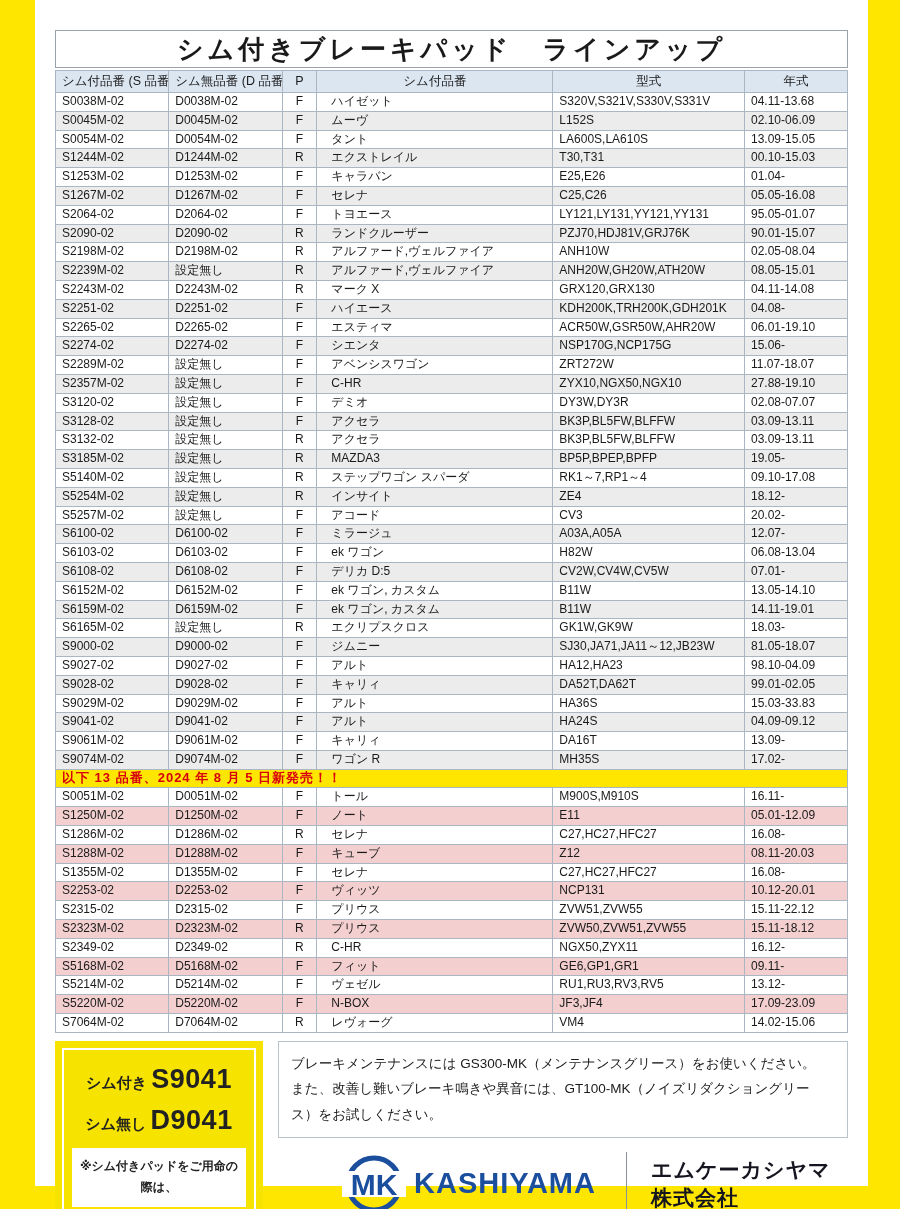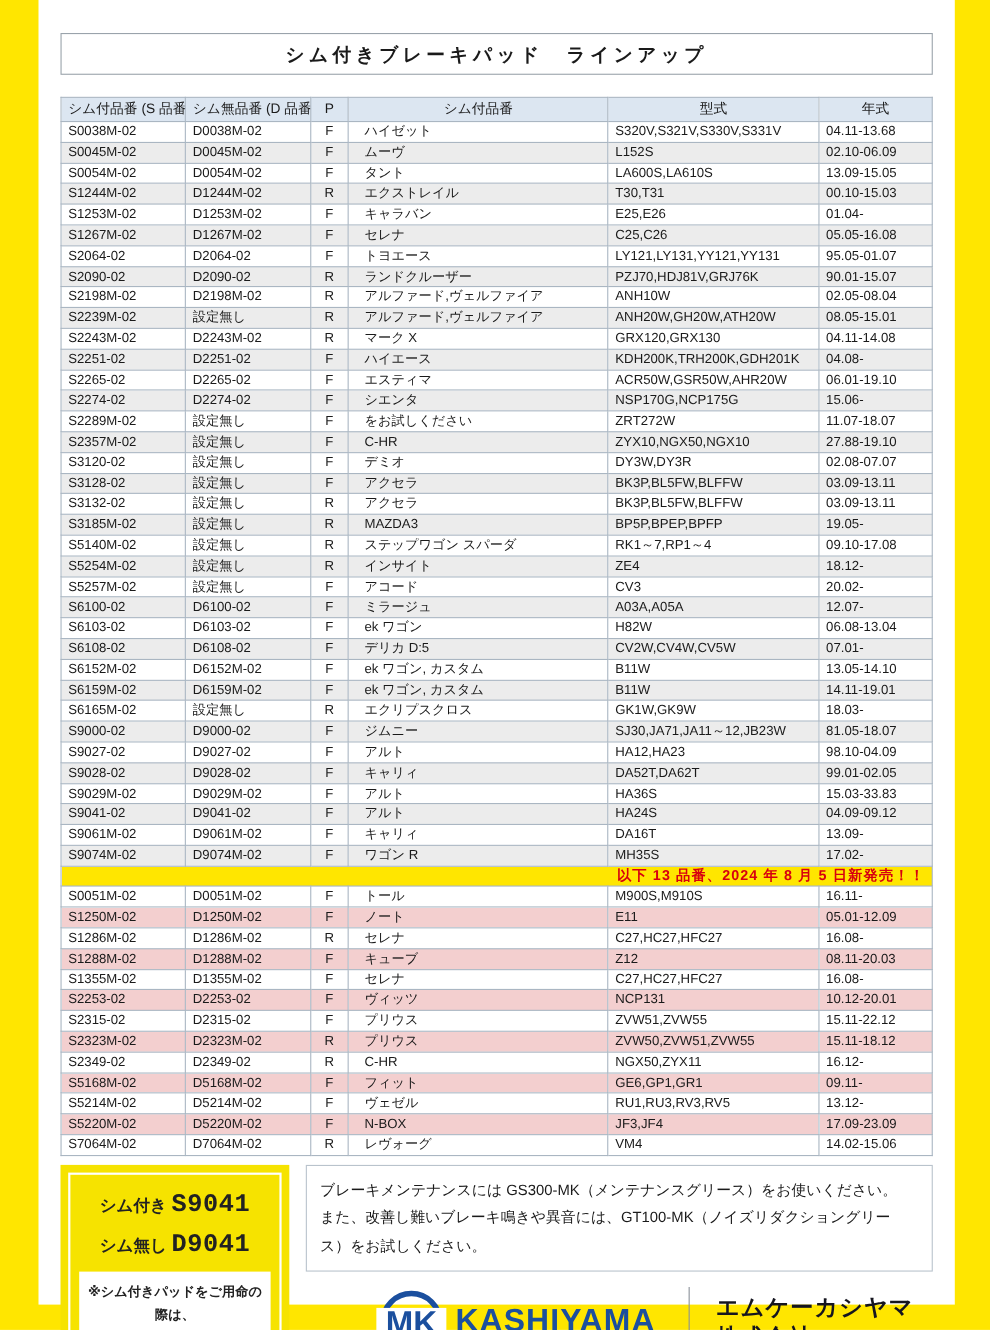--- a/index.html
+++ b/index.html
@@ -9,22 +9,22 @@
     font-family:"Liberation Sans","DejaVu Sans",sans-serif;
     overflow:hidden;
   }
   .sheet {
     position:absolute; left:35px; top:0; width:833px; height:1186px;
     background:#ffffff; box-sizing:border-box; padding:30px 20px 0 20px;
   }
   .title-box {
     border:1px solid #9aa3ab; height:36px;
     display:flex; align-items:center; justify-content:center;
-    font-size:17px; font-weight:bold; letter-spacing:4px; color:#1a1a1a;
-    margin-bottom:20px;
+    font-size:26px; font-weight:bold; letter-spacing:4px; color:#1a1a1a;
+    margin-bottom:2px;
   }
   table.lineup {
     width:100%; border-collapse:collapse; table-layout:fixed;
     border:1px solid #8d959e;
   }
   .lineup th, .lineup td {
     border:1px solid #aab6c2; font-size:12px; height:17.8px;
     padding:0 6px; color:#1a1a1a; overflow:hidden; white-space:nowrap;
     line-height:1.15; box-sizing:content-box;
   }
@@ -37,30 +37,30 @@
   .lineup col.c3 { width:4.4%; }
   .lineup col.c4 { width:29.8%; }
   .lineup col.c5 { width:24.2%; }
   .lineup col.c6 { width:13%; }
   tbody.sec-main tr:nth-child(even) td { background:#ececec; }
   tbody.sec-new  tr:nth-child(even) td { background:#f3cfcf; }
   td.c-p { text-align:center; }
   td.c-car { padding-left:14px; }
   tr.banner td {
     background:#ffe600; color:#d7000f; font-weight:bold;
-    text-align:right; font-size:13px; letter-spacing:1px;
+    text-align:left; font-size:13px; letter-spacing:1px;
   }
   .footer { display:flex; align-items:flex-start; margin-top:8px; }
   .legend {
     width:208px; flex:none; background:#f6e300; padding:7px;
     box-sizing:border-box;
   }
   .legend-inner { border:2px solid #ffffff; padding:12px 8px 9px; text-align:center; }
   .legend-line { font-size:15px; font-weight:bold; color:#222; margin:2px 0 10px; }
-  .legend-line .big { font-size:23px; letter-spacing:0.5px;font-family:Liberation Mono, monospace; }
+  .legend-line .big { font-size:27px; letter-spacing:0.5px; }
   .legend-note {
     background:#ffffff; margin-top:12px; padding:8px 2px;
     font-size:12px; font-weight:bold; color:#222; line-height:1.8; text-align:center;
   }
   .right-col { flex:1; margin-left:15px; }
   .info-box {
     border:1px solid #b9c3cc; padding:9px 12px; font-size:13.5px;
     line-height:1.9; color:#1a1a1a;
   }
   .brand-row { display:flex; align-items:flex-start; margin-top:14px; padding-left:64px; }
@@ -213,21 +213,21 @@
             <td>D2274-02</td>
             <td class="c-p">F</td>
             <td class="c-car">シエンタ</td>
             <td>NSP170G,NCP175G</td>
             <td>15.06-</td>
           </tr>
           <tr>
             <td>S2289M-02</td>
             <td>設定無し</td>
             <td class="c-p">F</td>
-            <td class="c-car">をお試しください</td>
+            <td class="c-car">アベンシスワゴン</td>
             <td>ZRT272W</td>
             <td>11.07-18.07</td>
           </tr>
           <tr>
             <td>S2357M-02</td>
             <td>設定無し</td>
             <td class="c-p">F</td>
             <td class="c-car">C-HR</td>
             <td>ZYX10,NGX50,NGX10</td>
             <td>27.88-19.10</td>

